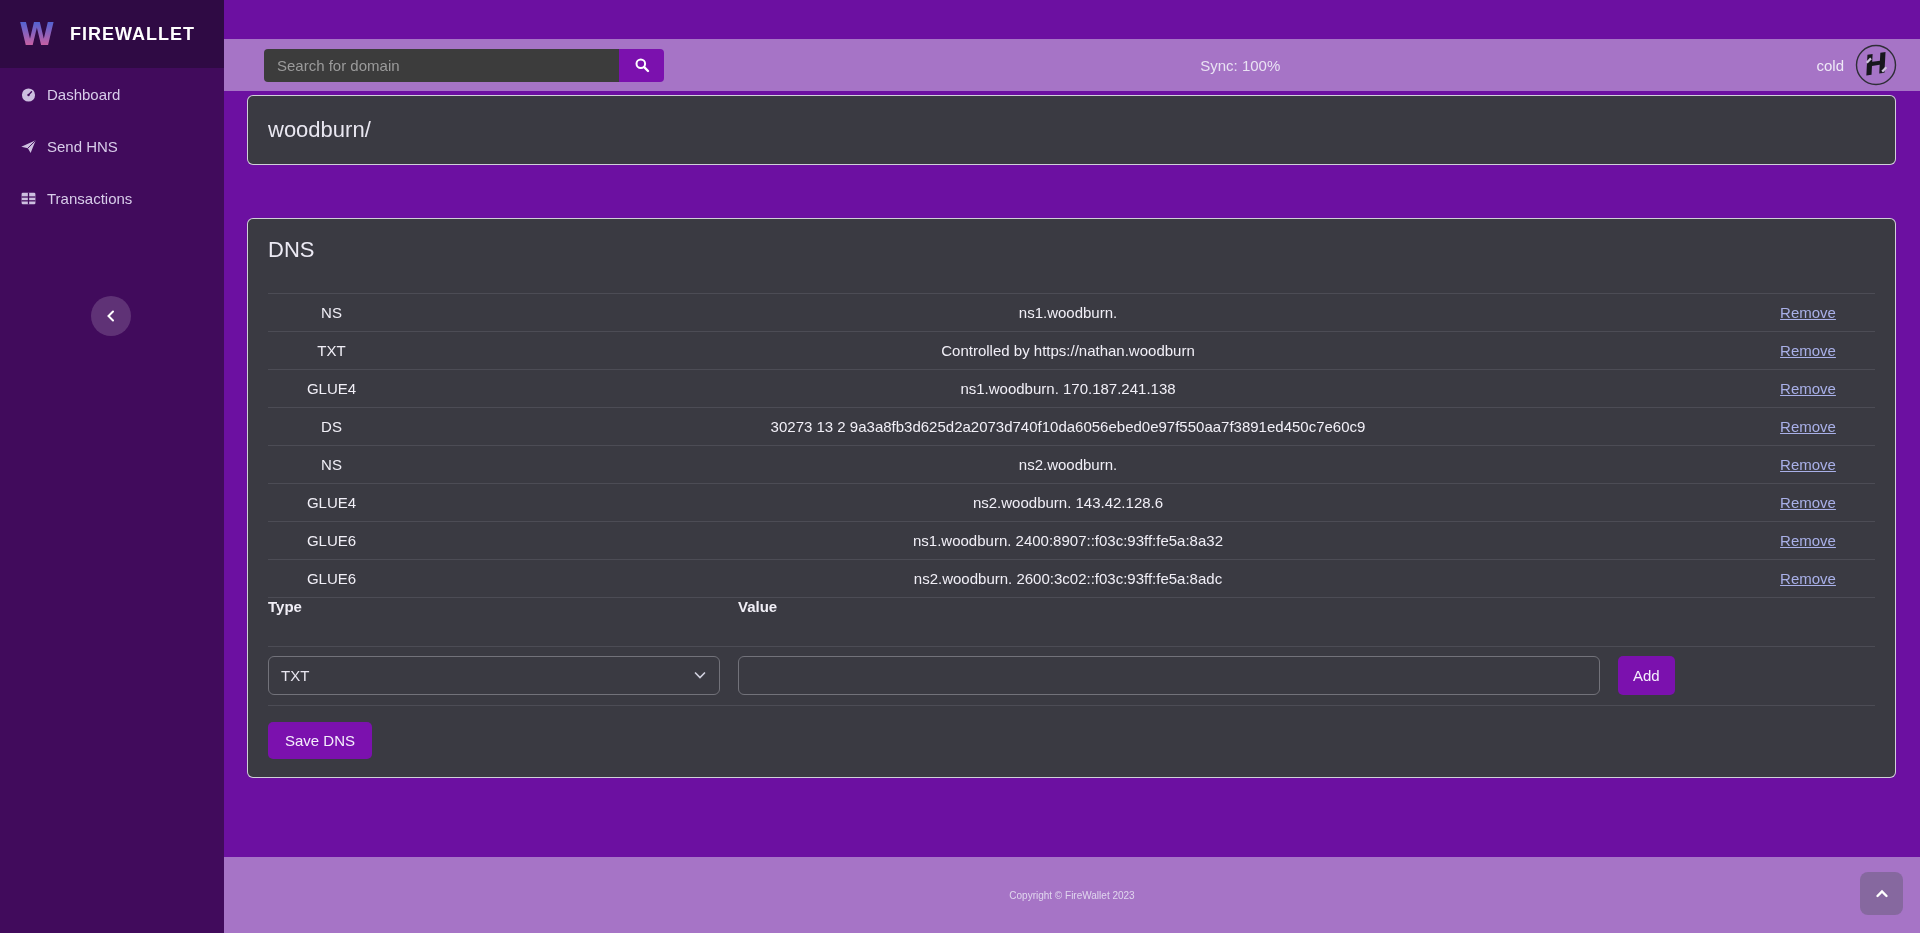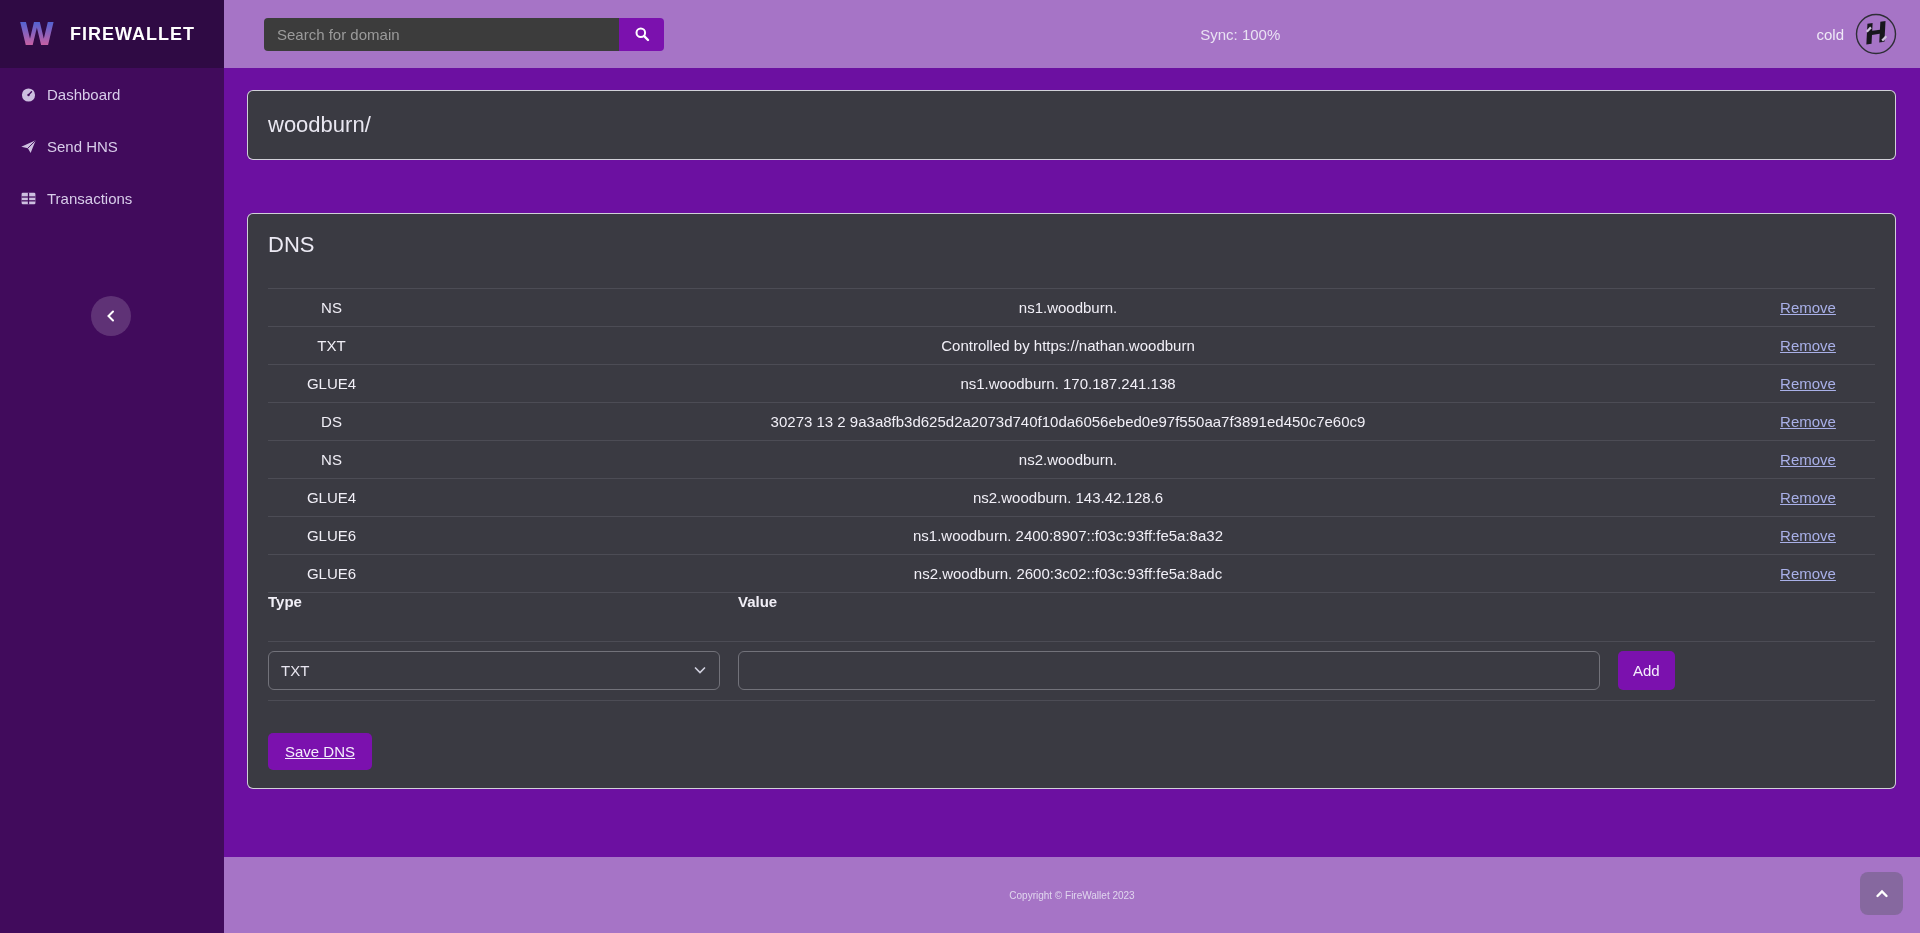--- a/index.html
+++ b/index.html
@@ -36,39 +36,39 @@
     padding-left:20px;color:#d8cdea;font-size:15px;cursor:pointer;
   }
   .nav-item .ic{width:17px;height:17px;color:#cdbfe0;flex:0 0 auto;display:flex;}
   .collapse-btn{
     position:absolute;left:91px;top:296px;width:40px;height:40px;border-radius:50%;
     background:rgba(255,255,255,0.16);border:none;display:flex;align-items:center;justify-content:center;cursor:pointer;
   }
   
   .right-col{margin-left:224px;height:933px;display:flex;flex-direction:column;}
   .topbar{
-    height:68px;background:var(--header-bg);
-    display:flex;align-items:center;padding:0 22px 0 40px;flex:0 0 auto;
+    height:52px;background:var(--header-bg);
+    display:flex;align-items:center;padding:0 22px 0 40px;flex:0 0 auto;margin-top:39px;
   }
   .search-group{display:flex;height:33px;width:400px;flex:0 0 auto;}
   .search-input{
     flex:1;background:#3c3c3c;border:none;outline:none;border-radius:4px 0 0 4px;
     color:#ddd;font-size:15px;padding:0 13px;font-family:inherit;
   }
   .search-input::placeholder{color:#9b9b9b;}
   .search-btn{
     width:45px;background:var(--accent);border:none;border-radius:0 4px 4px 0;
     display:flex;align-items:center;justify-content:center;cursor:pointer;
   }
   .sync{flex:1;text-align:center;color:#e9e2f3;font-size:15px;}
   .wallet-group{display:flex;align-items:center;gap:10px;flex:0 0 auto;}
   .wallet-name{color:#efe9f7;font-size:15px;}
   .wallet-icon{width:44px;height:44px;border-radius:50%;cursor:pointer;display:flex;}
   
-  .main{flex:1;background:var(--main-bg);padding:22px 24px 0 23px;}
+  .main{flex:1;background:var(--main-bg);padding:4px 24px 0 23px;}
   .card{
     background:var(--card-bg);border:1px solid rgba(235,235,242,0.85);
     border-radius:6px;color:var(--text-light);
   }
   .domain-card{height:70px;display:flex;align-items:center;padding:0 20px;margin-bottom:53px;}
   .domain-title{font-size:22px;font-weight:normal;color:#e9e7f1;}
   .dns-card{padding:18px 20px 18px;}
   .dns-title{font-size:22px;font-weight:normal;color:#eceaf4;margin-bottom:30px;}
   table.dns-table{width:100%;border-collapse:collapse;table-layout:fixed;text-align:center;}
   table.dns-table td{
@@ -98,21 +98,21 @@
   .select-chevron{position:absolute;right:13px;top:12px;pointer-events:none;display:flex;}
   .value-input{
     width:862px;height:39px;background:transparent;border:1px solid #72727a;border-radius:6px;
     color:#e8e6f0;font-size:15px;padding:0 12px;font-family:inherit;outline:none;flex:0 0 auto;
   }
   .btn{
     background:var(--accent);color:#f4eefc;border:none;border-radius:5px;
     font-size:15px;font-family:inherit;cursor:pointer;text-align:right;
   }
   .add-btn{height:39px;padding:0 15px;margin-left:18px;}
-  .save-btn{height:37px;padding:0 17px;margin-top:32px;text-decoration:underline;}
+  .save-btn{height:37px;padding:0 17px;margin-top:16px;}
   
   .footer{
     height:76px;background:var(--header-bg);flex:0 0 auto;
     display:flex;align-items:center;justify-content:center;
   }
   .copyright{color:#e0d5ee;font-size:10px;}
   .scroll-top{
     position:absolute;right:17px;bottom:18px;width:43px;height:43px;border-radius:8px;
     background:#86689f;border:none;display:flex;align-items:center;justify-content:center;cursor:pointer;z-index:6;
   }

